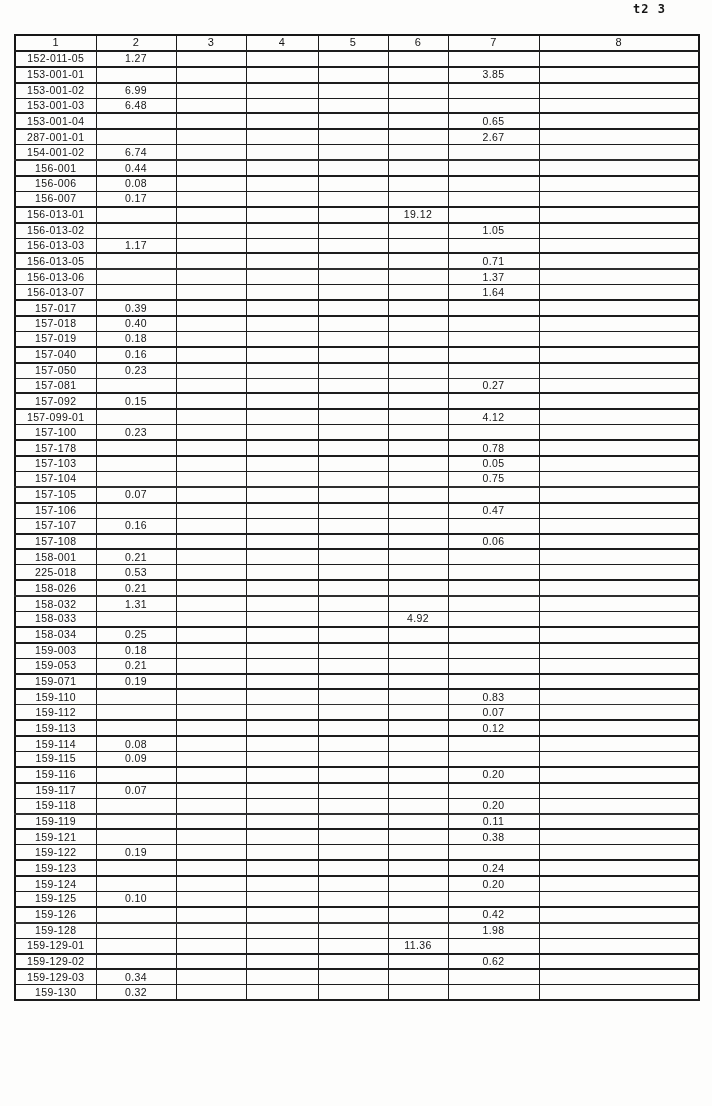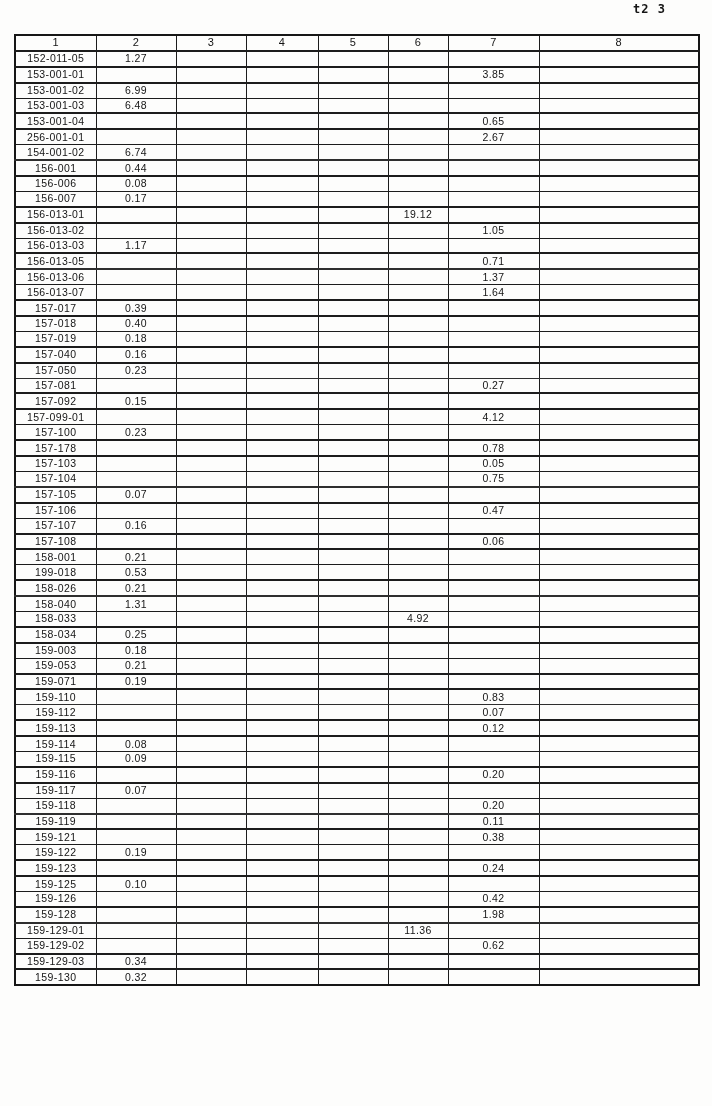--- a/index.html
+++ b/index.html
@@ -135,21 +135,21 @@
           <td class="c1">153-001-04</td>
           <td class="num"></td>
           <td class="num"></td>
           <td class="num"></td>
           <td class="num"></td>
           <td class="num"></td>
           <td class="num">0.65</td>
           <td class="num"></td>
         </tr>
         <tr>
-          <td class="c1">256-001-01</td>
+          <td class="c1">287-001-01</td>
           <td class="num"></td>
           <td class="num"></td>
           <td class="num"></td>
           <td class="num"></td>
           <td class="num"></td>
           <td class="num">2.67</td>
           <td class="num"></td>
         </tr>
         <tr>
           <td class="c1">154-001-02</td>
@@ -415,41 +415,41 @@
           <td class="c1">158-001</td>
           <td class="num">0.21</td>
           <td class="num"></td>
           <td class="num"></td>
           <td class="num"></td>
           <td class="num"></td>
           <td class="num"></td>
           <td class="num"></td>
         </tr>
         <tr>
-          <td class="c1">199-018</td>
+          <td class="c1">225-018</td>
           <td class="num">0.53</td>
           <td class="num"></td>
           <td class="num"></td>
           <td class="num"></td>
           <td class="num"></td>
           <td class="num"></td>
           <td class="num"></td>
         </tr>
         <tr>
           <td class="c1">158-026</td>
           <td class="num">0.21</td>
           <td class="num"></td>
           <td class="num"></td>
           <td class="num"></td>
           <td class="num"></td>
           <td class="num"></td>
           <td class="num"></td>
         </tr>
         <tr>
-          <td class="c1">158-040</td>
+          <td class="c1">158-032</td>
           <td class="num">1.31</td>
           <td class="num"></td>
           <td class="num"></td>
           <td class="num"></td>
           <td class="num"></td>
           <td class="num"></td>
           <td class="num"></td>
         </tr>
         <tr>
           <td class="c1">158-033</td>
@@ -612,20 +612,30 @@
           <td class="num"></td>
         </tr>
         <tr>
           <td class="c1">159-123</td>
           <td class="num"></td>
           <td class="num"></td>
           <td class="num"></td>
           <td class="num"></td>
           <td class="num"></td>
           <td class="num">0.24</td>
+          <td class="num"></td>
+        </tr>
+        <tr>
+          <td class="c1">159-124</td>
+          <td class="num"></td>
+          <td class="num"></td>
+          <td class="num"></td>
+          <td class="num"></td>
+          <td class="num"></td>
+          <td class="num">0.20</td>
           <td class="num"></td>
         </tr>
         <tr>
           <td class="c1">159-125</td>
           <td class="num">0.10</td>
           <td class="num"></td>
           <td class="num"></td>
           <td class="num"></td>
           <td class="num"></td>
           <td class="num"></td>

